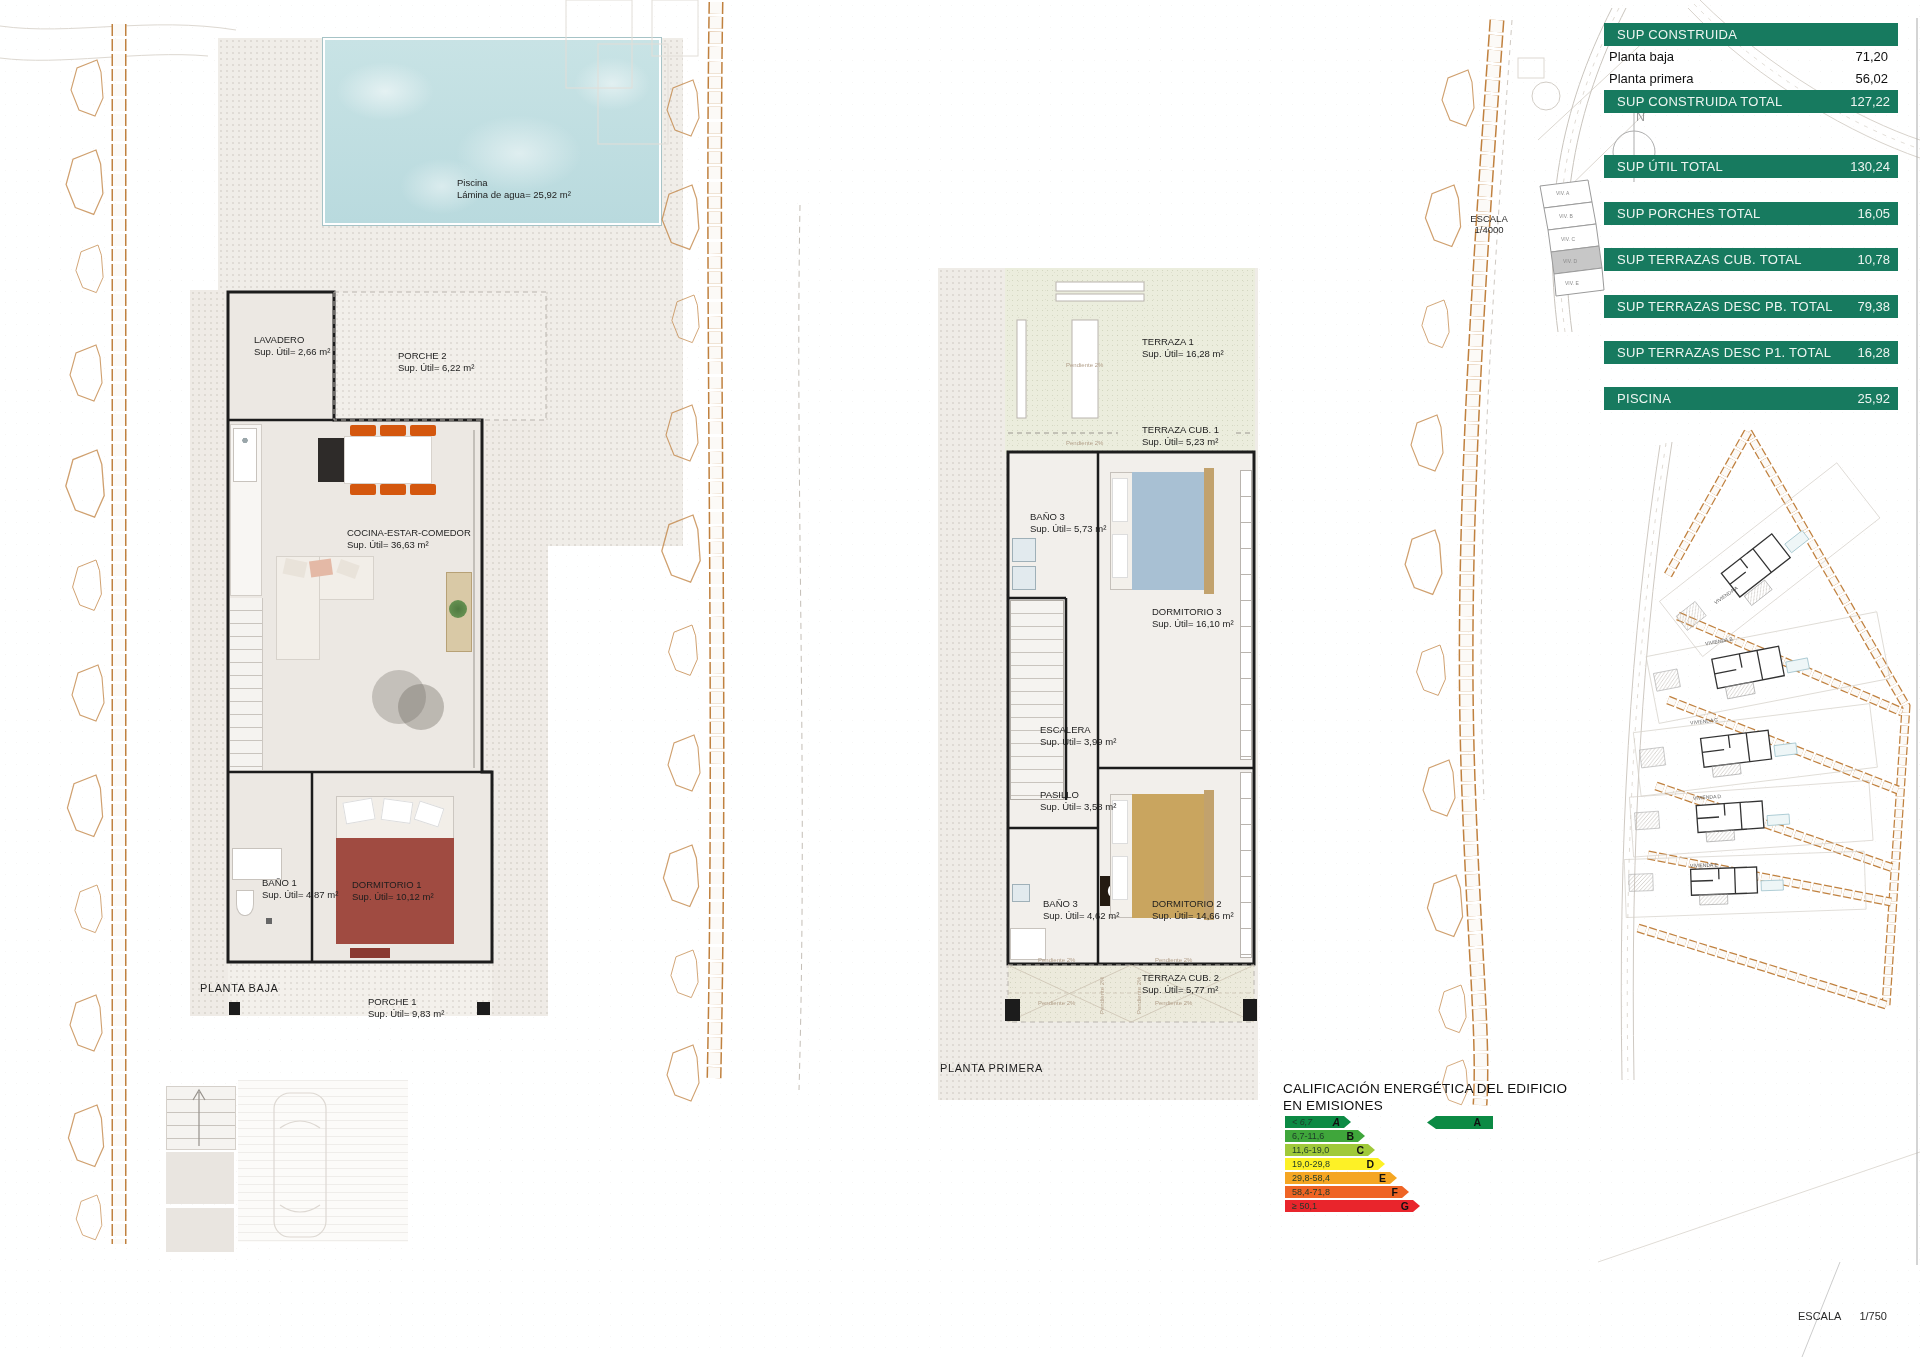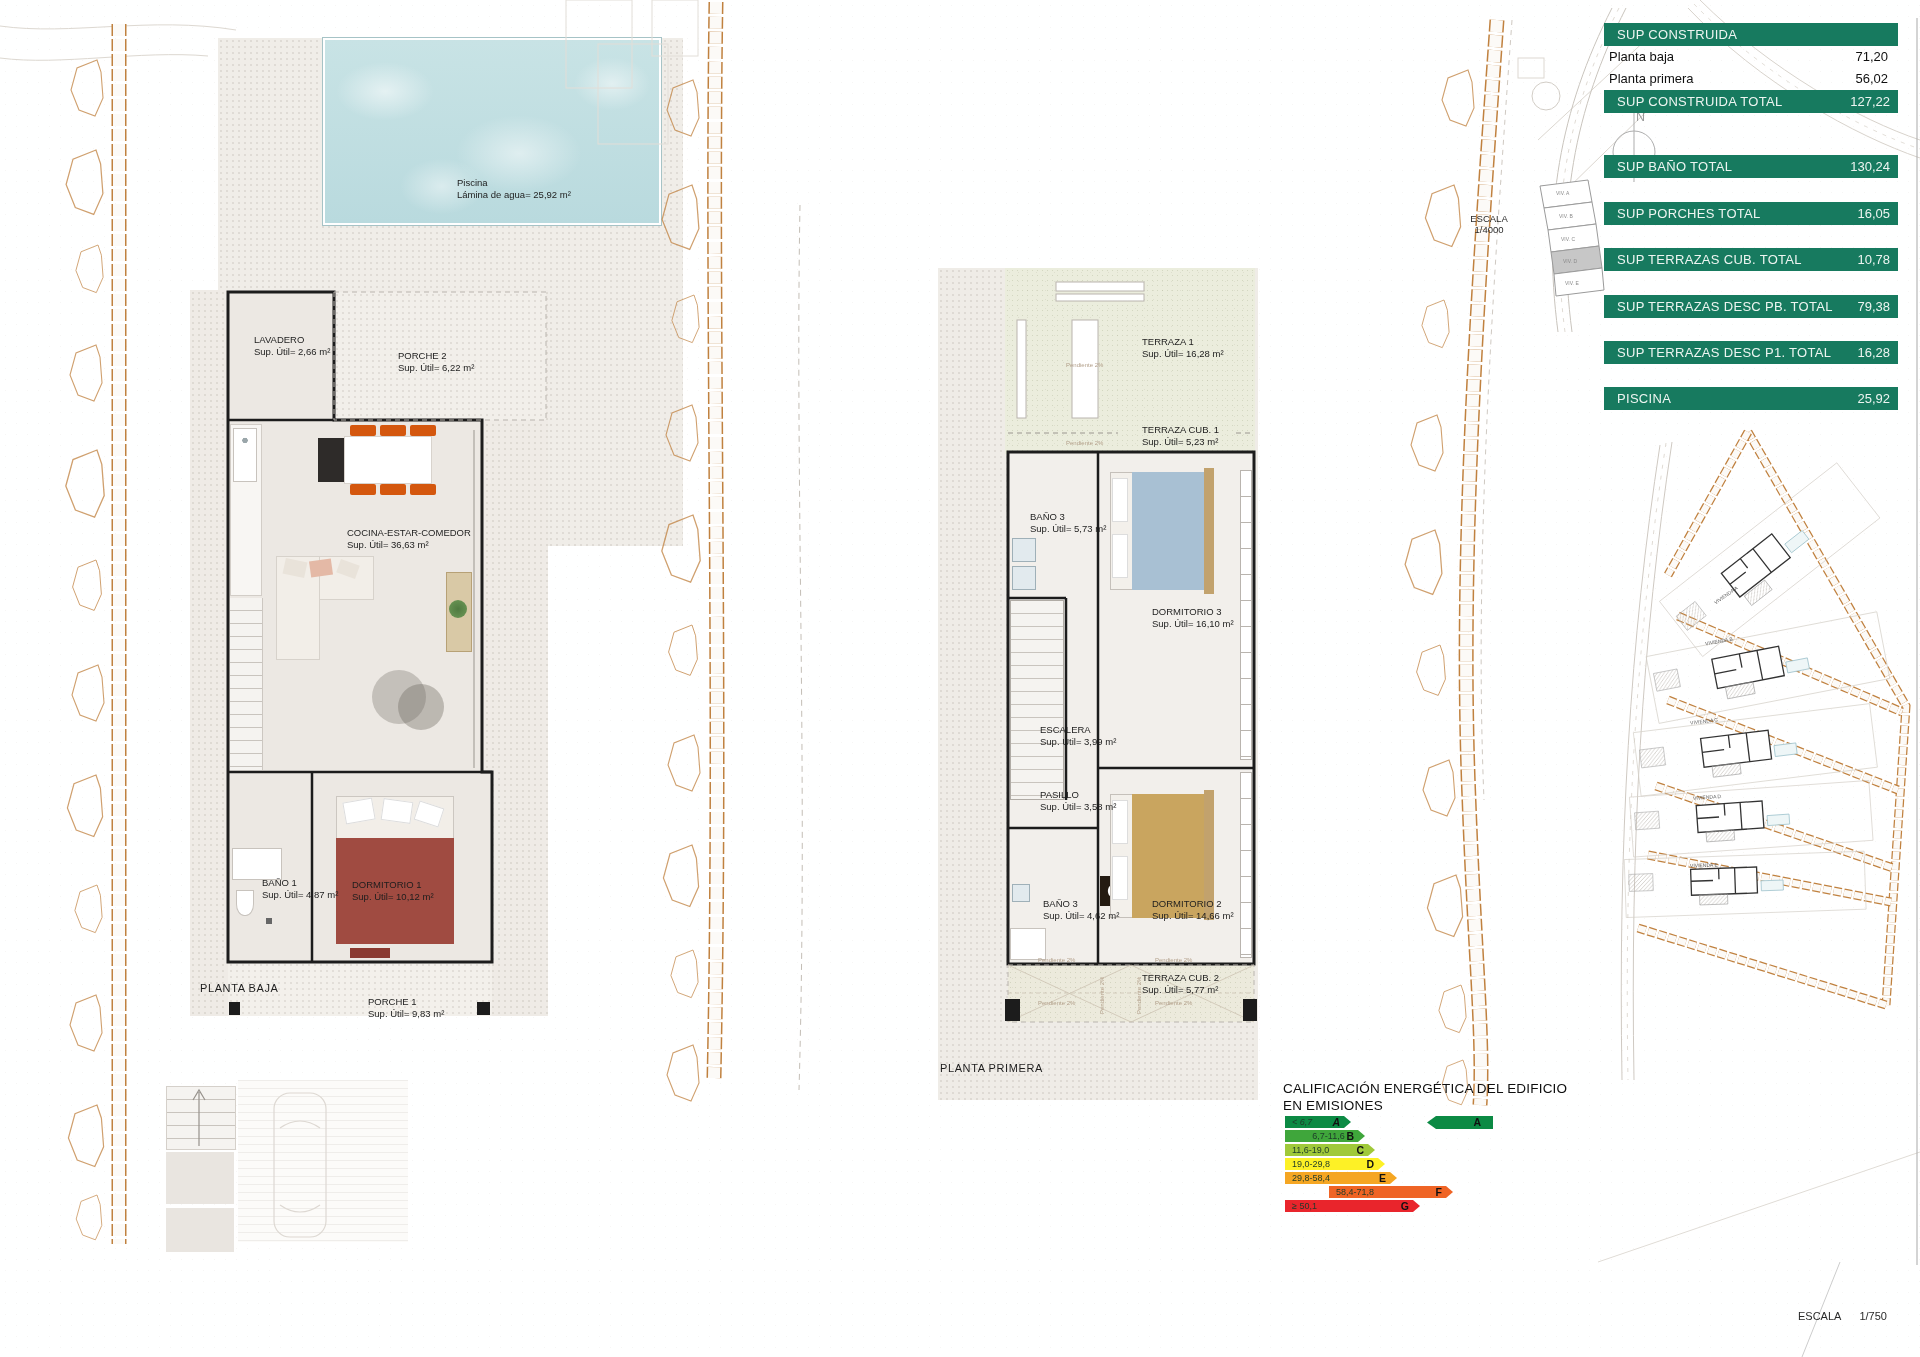--- a/index.html
+++ b/index.html
@@ -409,21 +409,21 @@
     </div>
     <div class="srow" style="top:47px">
       <span class="l">Planta primera</span>
       <span class="v">56,02</span>
     </div>
     <div class="sbar" style="top:69px">
       <span class="l">SUP CONSTRUIDA TOTAL</span>
       <span class="v">127,22</span>
     </div>
     <div class="sbar" style="top:134px">
-      <span class="l">SUP BAÑO TOTAL</span>
+      <span class="l">SUP ÚTIL TOTAL</span>
       <span class="v">130,24</span>
     </div>
     <div class="sbar" style="top:181px">
       <span class="l">SUP PORCHES TOTAL</span>
       <span class="v">16,05</span>
     </div>
     <div class="sbar" style="top:227px">
       <span class="l">SUP TERRAZAS CUB. TOTAL</span>
       <span class="v">10,78</span>
     </div>
@@ -441,37 +441,37 @@
     </div>
   </div>
 
   <div class="echart">
     <div class="etitle">CALIFICACIÓN ENERGÉTICA DEL EDIFICIO</div>
     <div class="etitle">EN EMISIONES</div>
     <div class="eband" style="top: 36px; width: 66px; background-color: rgb(12, 138, 68); font-style: italic;">
       <span class="r">&lt; 6,7</span>
       <span class="lt">A</span>
     </div>
-    <div class="eband" style="top: 50px; width: 80px; background-color: rgb(63, 166, 59); text-align: center;">
+    <div class="eband" style="top: 50px; width: 80px; background-color: rgb(63, 166, 59);">
       <span class="r">6,7-11,6</span>
       <span class="lt">B</span>
     </div>
     <div class="eband" style="top: 64px; width: 90px; background-color: rgb(160, 201, 58);">
       <span class="r">11,6-19,0</span>
       <span class="lt">C</span>
     </div>
     <div class="eband" style="top: 78px; width: 100px; background-color: rgb(253, 241, 38);">
       <span class="r">19,0-29,8</span>
       <span class="lt">D</span>
     </div>
     <div class="eband" style="top: 92px; width: 112px; background-color: rgb(245, 166, 35);">
       <span class="r">29,8-58,4</span>
       <span class="lt">E</span>
     </div>
-    <div class="eband" style="top: 106px; width: 124px; background-color: rgb(239, 100, 37); margin-left: 44px;">
+    <div class="eband" style="top: 106px; width: 124px; background-color: rgb(239, 100, 37);">
       <span class="r">58,4-71,8</span>
       <span class="lt">F</span>
     </div>
     <div class="eband" style="top: 120px; width: 135px; background-color: rgb(233, 37, 44);">
       <span class="r">≥ 50,1</span>
       <span class="lt">G</span>
     </div>
     <div class="eind" style="left: 144px; top: 36px; width: 66px; background-color: rgb(12, 138, 68);">
       <span>A</span>
     </div>

